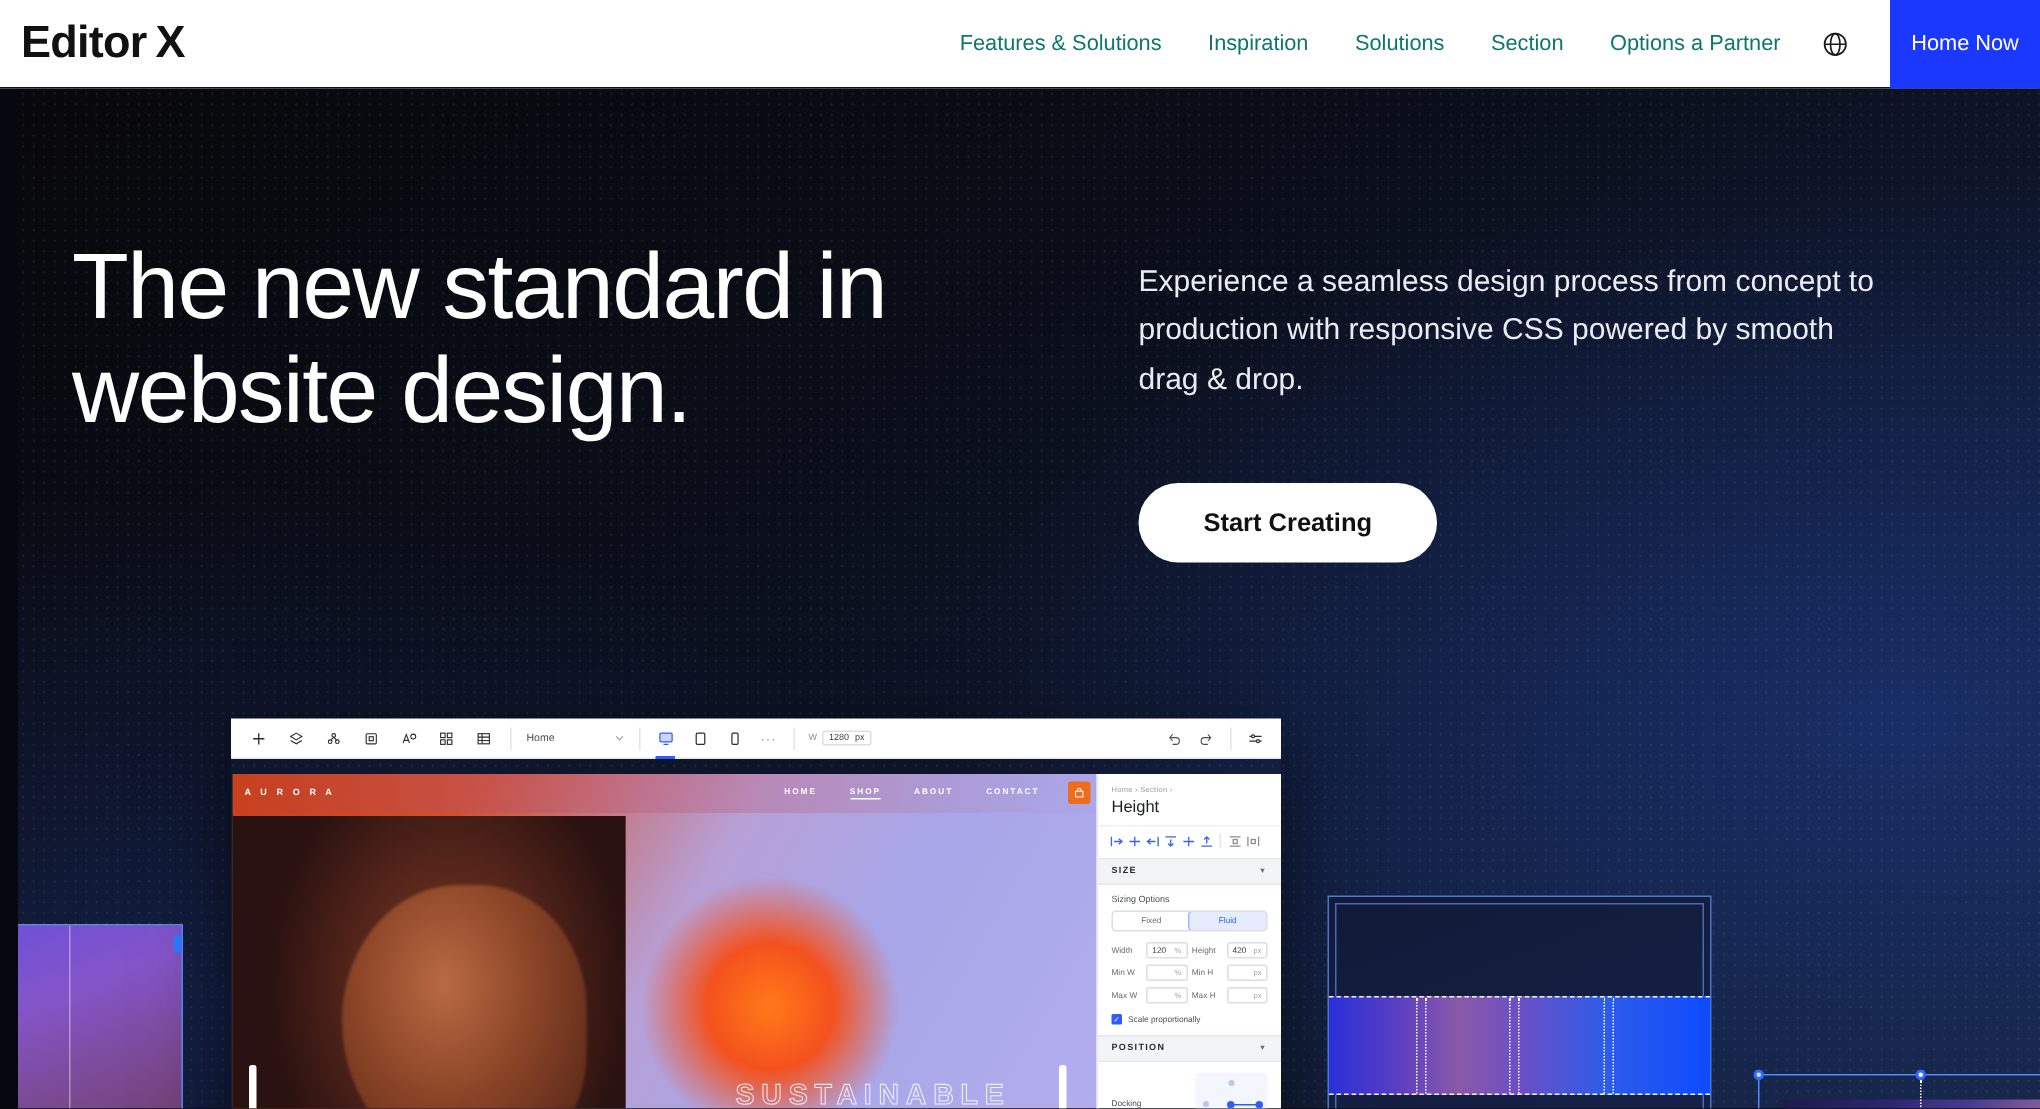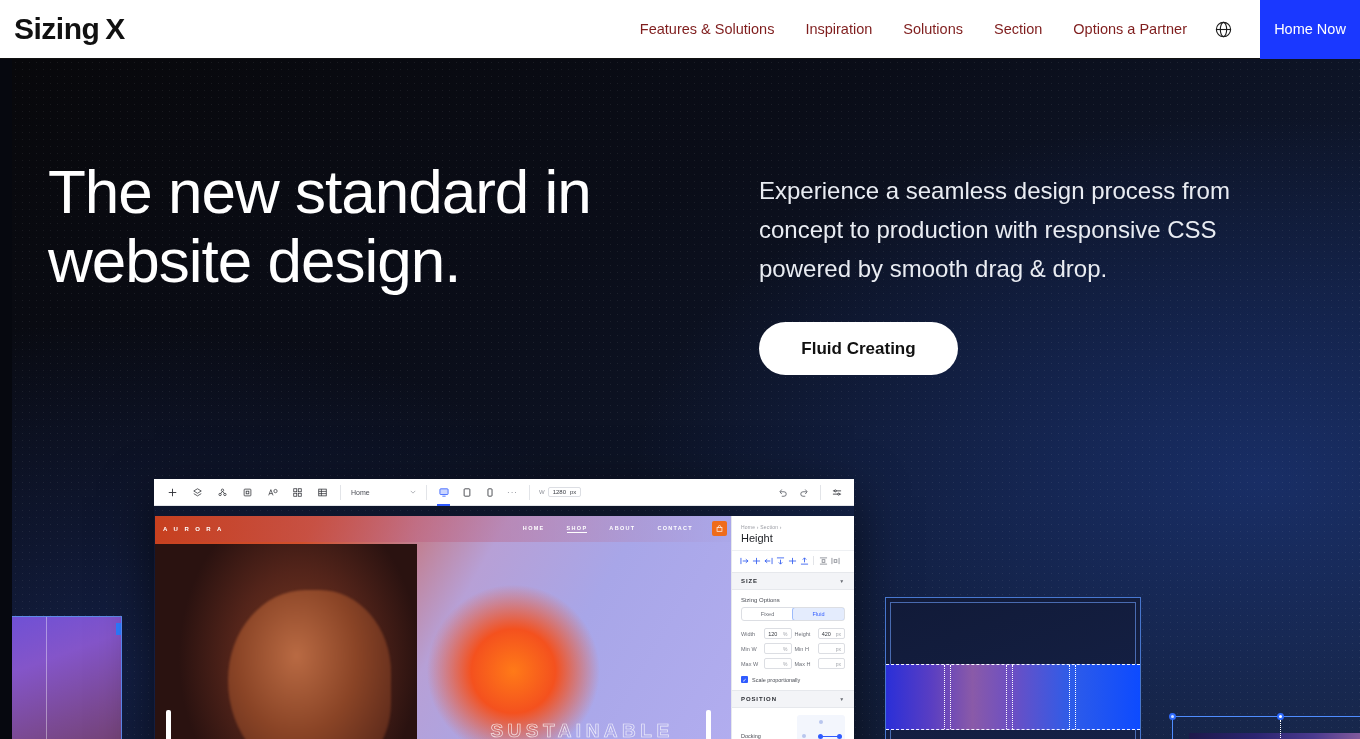--- a/index.html
+++ b/index.html
@@ -18,21 +18,21 @@
     z-index:60;
   }
   .logo{
     margin-left:14px; font-size:30px; font-weight:bold; color:#111;
     letter-spacing:-0.5px; display:flex; align-items:center; gap:6px;
     line-height:1;
   }
   .logo .x{ font-weight:bold; }
   .nav-links{
     margin-left:auto; display:flex; align-items:center; gap:31px;
-    font-size:14.5px; color:#7f1d1d;
+    font-size:14.5px; color:#0f766e;
   }
   .nav-links span{ cursor:pointer; white-space:nowrap; }
   .globe{ margin-left:27px; width:19px; height:19px; display:block; }
   .startnow{
     margin-left:27px; width:100px; height:59px; background:#1a38ff;
     color:#fff; font-size:14.5px; display:flex; align-items:center;
     justify-content:center; cursor:pointer; white-space:nowrap;
   }
 
   
@@ -50,21 +50,21 @@
     background-size:7px 7px;
     pointer-events:none;
   }
   .headline{
     position:absolute; left:36px; top:98px; width:600px;
     font-size:62px; line-height:1.12; color:#fff; font-weight:400;
     letter-spacing:-1px;
   }
   .subcopy{
     position:absolute; left:747px; top:113px; width:495px;
-    font-size:24px; line-height:1.62; color:#e9ecf2; font-weight:400;
+    font-size:20px; line-height:1.62; color:#e9ecf2; font-weight:400;
   }
   .cta{
     position:absolute; left:747px; top:263px; width:199px; height:53px;
     background:#fff; border-radius:27px; color:#111; font-size:17px;
     font-weight:bold; display:flex; align-items:center; justify-content:center;
     cursor:pointer;
   }
 
   
   .leftpanel{
@@ -225,21 +225,21 @@
   .br-sel{ position:absolute; left:5px; top:5px; right:0px; bottom:0; border:1px solid #4f8dff; }
   .br-h{ position:absolute; width:7px; height:7px; border-radius:50%; background:#fff; border:2px solid #2f6bff; }
   .br-h.hollow{ background:#cfe0ff; }
   .br-vdot{ position:absolute; left:113px; top:9px; width:1px; height:62px; border-left:1px dotted #fff; }
 </style>
 </head>
 <body>
 
 <div class="topnav">
   <div class="logo">
-    <span>Sizing</span>
+    <span>Editor</span>
     <span class="x">X</span>
   </div>
   <div class="nav-links">
     <span>Features &amp; Solutions</span>
     <span>Inspiration</span>
     <span>Solutions</span>
     <span>Section</span>
     <span>Options a Partner</span>
   </div>
   <svg class="globe" viewBox="0 0 24 24" fill="none" stroke="#1a1a1a" stroke-width="1.4">
@@ -248,21 +248,21 @@
     <line x1="3" y1="12" x2="21" y2="12"></line>
   </svg>
   <div class="startnow">Home Now</div>
 </div>
 
 <div class="hero">
   <div class="dots"></div>
 
   <div class="headline">The new standard in website design.</div>
   <div class="subcopy">Experience a seamless design process from concept to production with responsive CSS powered by smooth drag &amp; drop.</div>
-  <div class="cta">Fluid Creating</div>
+  <div class="cta">Start Creating</div>
 
   <div class="leftpanel">
     <div class="vline"></div>
 
     <div class="nub" style="top:6px"></div>
 
   </div>
 
   <div class="editor">
 

